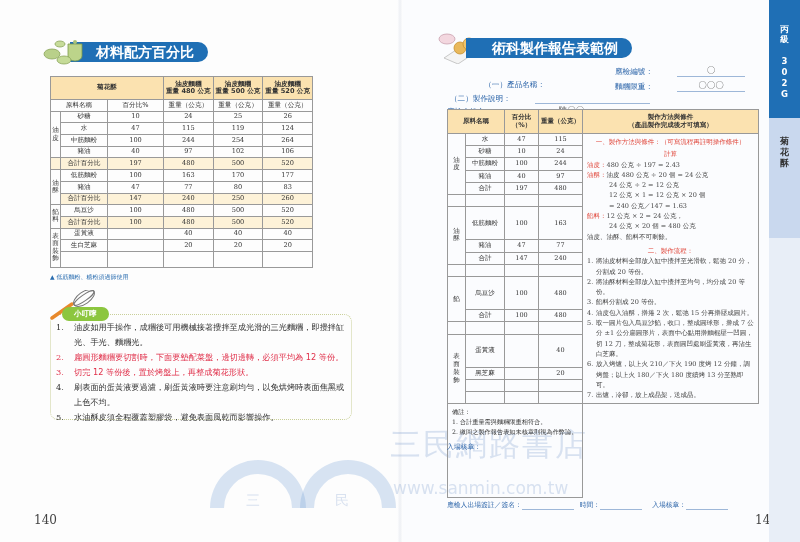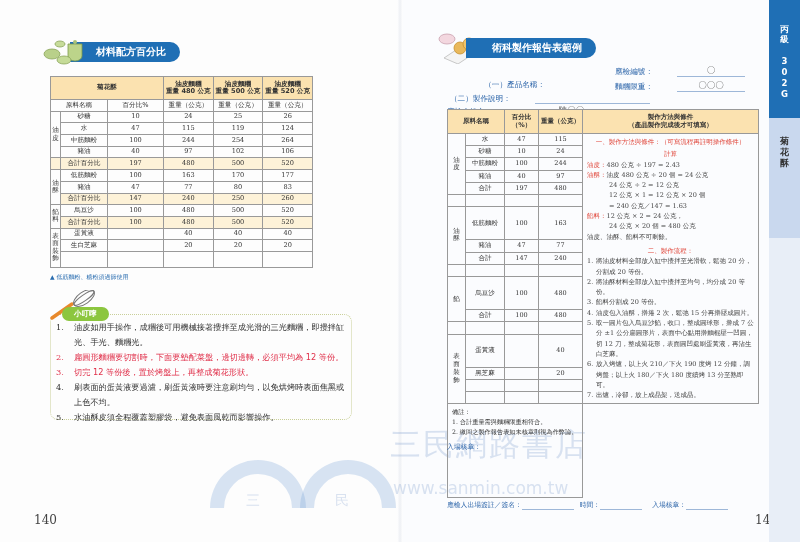--- a/index.html
+++ b/index.html
@@ -6,21 +6,21 @@
   html, body { width: 800px; height: 542px; overflow: hidden; background: #fff; }
   body { position: relative; font-family: "DejaVu Sans", sans-serif; color: #333; }
   .page { position: absolute; top: 0; height: 542px; background: #fdfdfd; }
   .page-left { left: 0; width: 400px; }
   .page-right { left: 400px; width: 400px; background: #fbfcfe; }
   .gutter { position: absolute; left: 397px; top: 0; width: 6px; height: 542px;
     background: linear-gradient(to right, #fff, #eef0f4, #fff); }
 
   
   .sec-head { position: absolute; display: flex; align-items: center; }
-  .pill { background: #1f6fb5; color: #fff; font-weight: bold; font-size: 10px;
+  .pill { background: #1f6fb5; color: #fff; font-weight: bold; font-size: 14px;
     height: 20px; line-height: 20px; padding: 0 14px 0 26px; border-radius: 0 11px 11px 0; white-space: nowrap; }
   .deco { position: absolute; }
 
   
   table { border-collapse: collapse; }
   .ltable { position: absolute; left: 50px; top: 76px; width: 263px; font-size: 6.6px; }
   .ltable td, .ltable th { border: 1px solid #999; text-align: center; height: 11.7px;
     padding: 0; font-weight: normal; line-height: 1.1; }
   .ltable .hdr { background: #fbe2b0; font-weight: bold; }
   .ltable .tot { background: #fdf2d8; }

